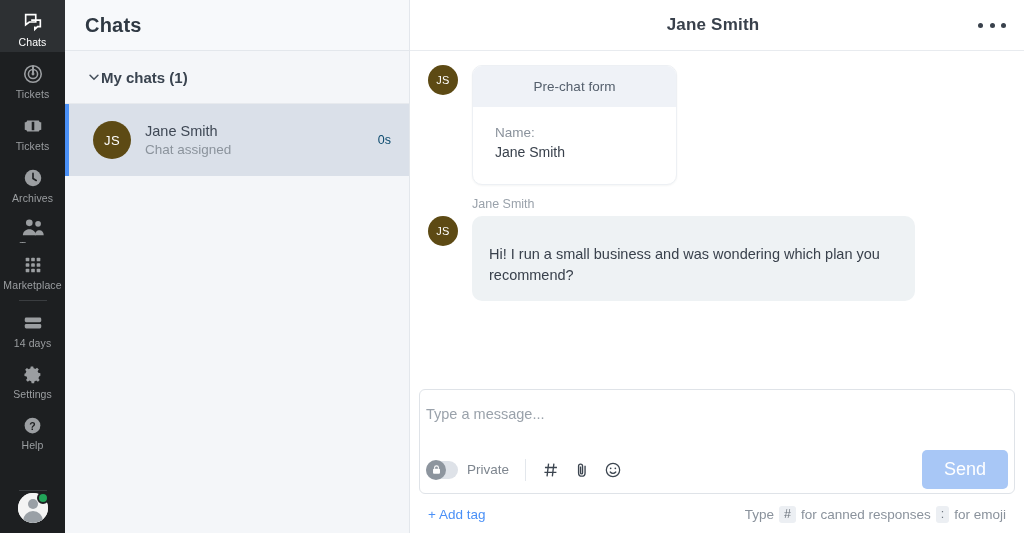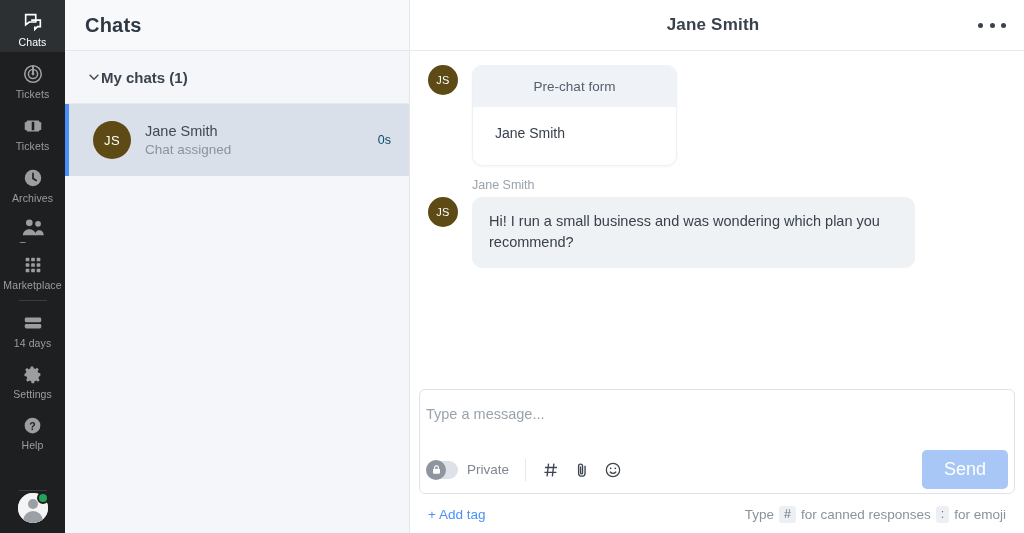--- a/index.html
+++ b/index.html
@@ -207,21 +207,21 @@
 
   .sender-name {
     font-size: 12.5px; color: #9aa2ab;
     margin: 12px 0 5px 62px;
   }
   .bubble {
     margin-left: 14px;
     max-width: 443px;
     background: #eef2f4;
     border-radius: 10px;
-    padding: 14px 17px 15px 17px;
+    padding: 28px 17px 15px 17px;
     font-size: 14.5px; line-height: 1.45; color: #39414c;
   }
 
   
   .composer-wrap { padding: 0 9px 6px 9px; flex: 0 0 auto; }
   .composer {
     border: 1px solid #dfe3e8;
     border-radius: 6px;
     background: #fff;
     height: 105px;
@@ -440,20 +440,21 @@
     </div>
 
     <div class="thread">
 
       <div class="msg-row">
         <span class="av-sm">JS</span>
         <div class="prechat-card">
           <div class="prechat-head">Pre-chat form</div>
           <div class="prechat-body">
             <div class="fld-group">
+              <div class="fld-label">Name:</div>
               <div class="fld-value">Jane Smith</div>
             </div>
           </div>
         </div>
       </div>
 
       <div class="sender-name">Jane Smith</div>
 
       <div class="msg-row">
         <span class="av-sm">JS</span>

